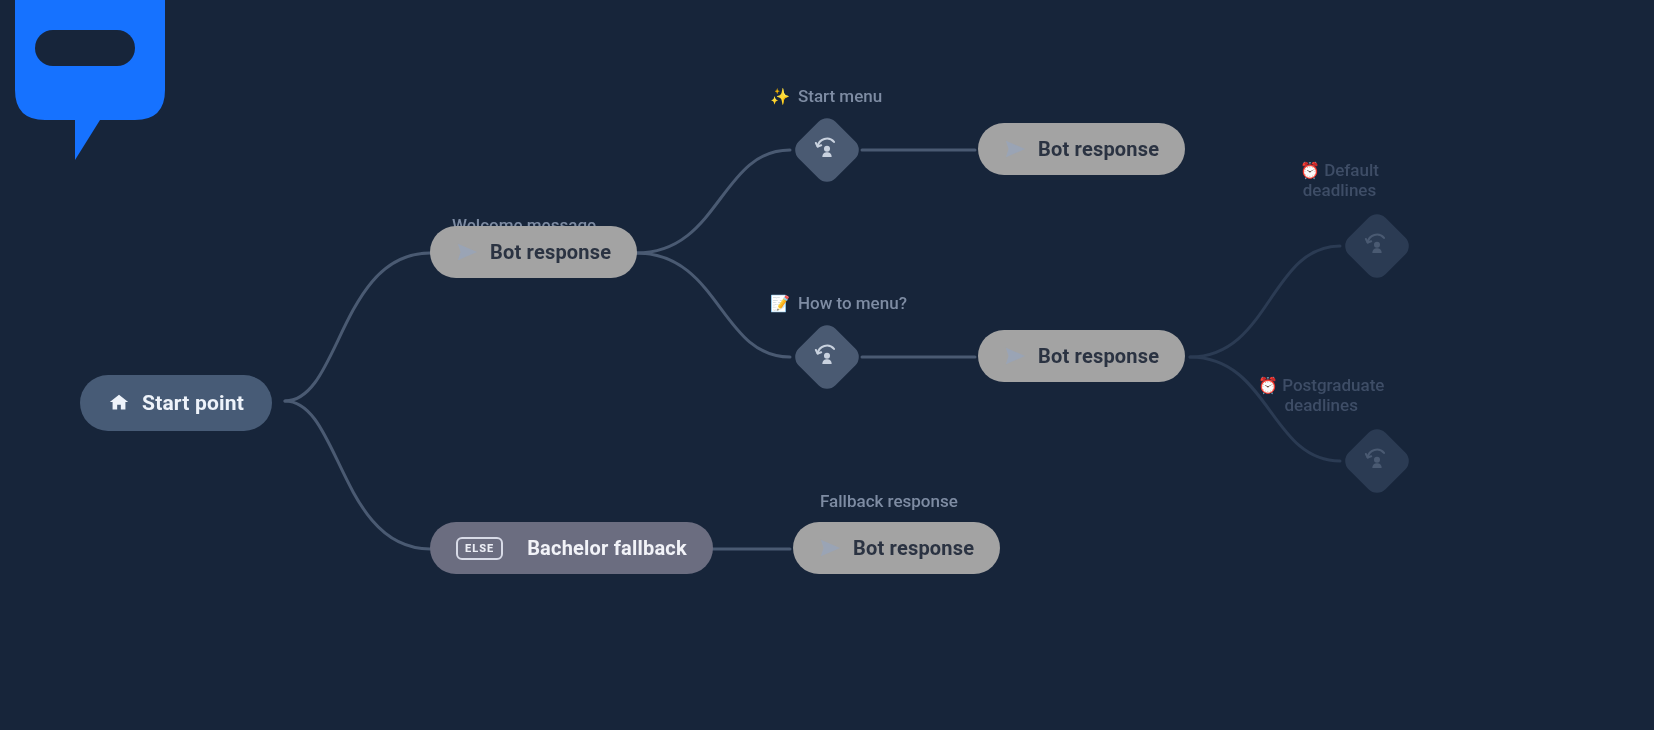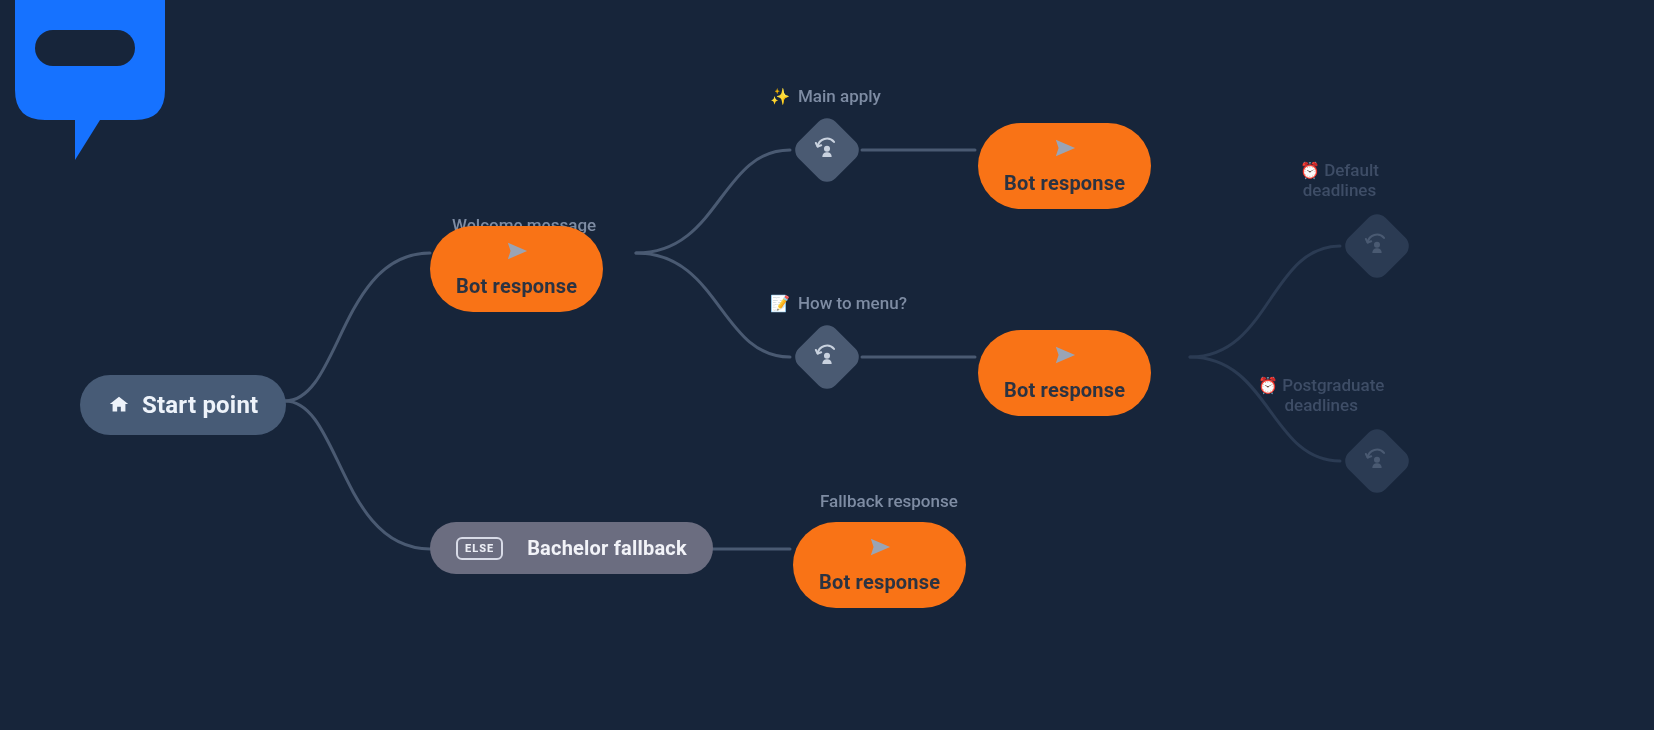--- a/index.html
+++ b/index.html
@@ -58,26 +58,25 @@
     font-weight: 700;
     font-size: 20px;
     letter-spacing: 0.2px;
     cursor: pointer;
   }
   .pill .icon { display: flex; align-items: center; }
   .pill-start {
     background: #475b76;
     color: #eef3fa;
     padding: 16px 28px;
-    font-size: 24px;
+    font-size: 21px;
   }
   .pill-light {
-    background: #f97316;
+    background: #a3a3a3;
     color: #2b3342;
-    flex-direction: column;
   }
   .pill-fallback {
     background: #6b6d80;
     color: #f2f3f8;
   }
   .else-badge {
     display: inline-flex;
     align-items: center;
     justify-content: center;
     font-size: 11px;
@@ -189,21 +188,21 @@
         <svg viewBox="0 0 24 24" fill="#9aa4b5">
             <path d="M2 21 L23 12 L2 3 L5 12 Z"></path>
           </svg>
       </span>
       <span>Bot response</span>
     </div>
   </div>
 
   <div class="caption" style="left:770px; top:86px;">
     <span class="emoji">✨</span>
-    <span>Main apply</span>
+    <span>Start menu</span>
   </div>
 
   <div class="diamond-wrap" style="left:790px; top:113px;">
     <div class="diamond">
       <div class="diamond-inner user-reply-icon">
         <svg viewBox="0 0 24 24" fill="currentColor">
           <path d="M16 18 c0 -3 -2 -4 -4 -4 s-4 1 -4 4 Z"></path>
           <circle cx="12" cy="11" r="2.6"></circle>
           <path d="M4 9 a8 8 0 0 1 14 -4" stroke="currentColor" stroke-width="1.8" fill="none" stroke-linecap="round"></path>
           <path d="M4 9 l-1.5 -3 M4 9 l3 -1" stroke="currentColor" stroke-width="1.8" fill="none" stroke-linecap="round"></path>

